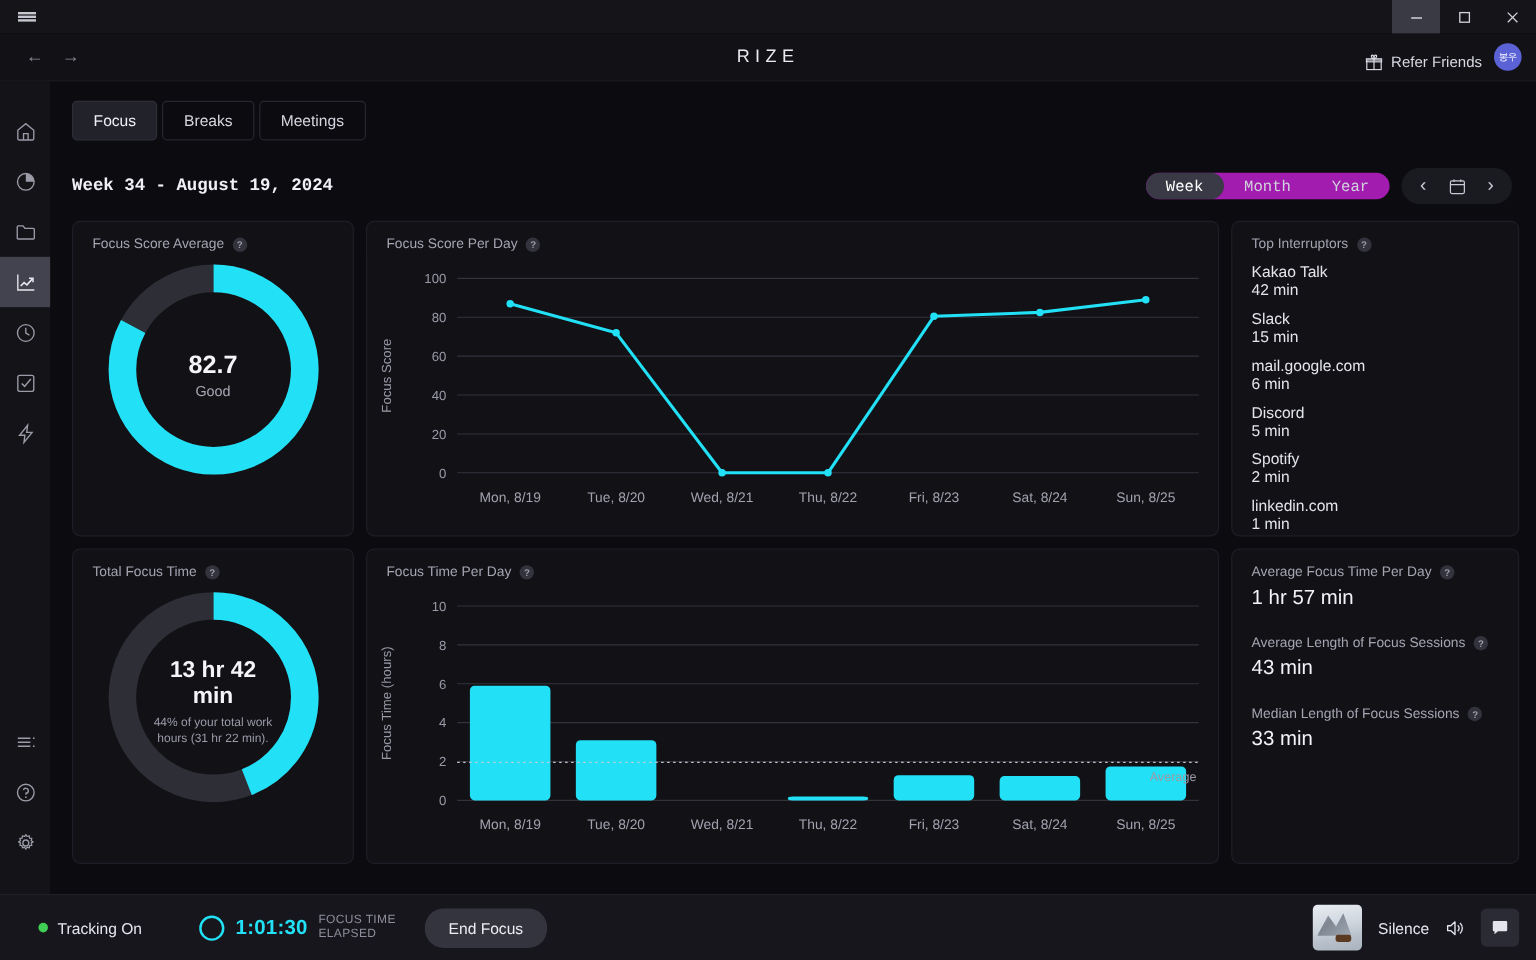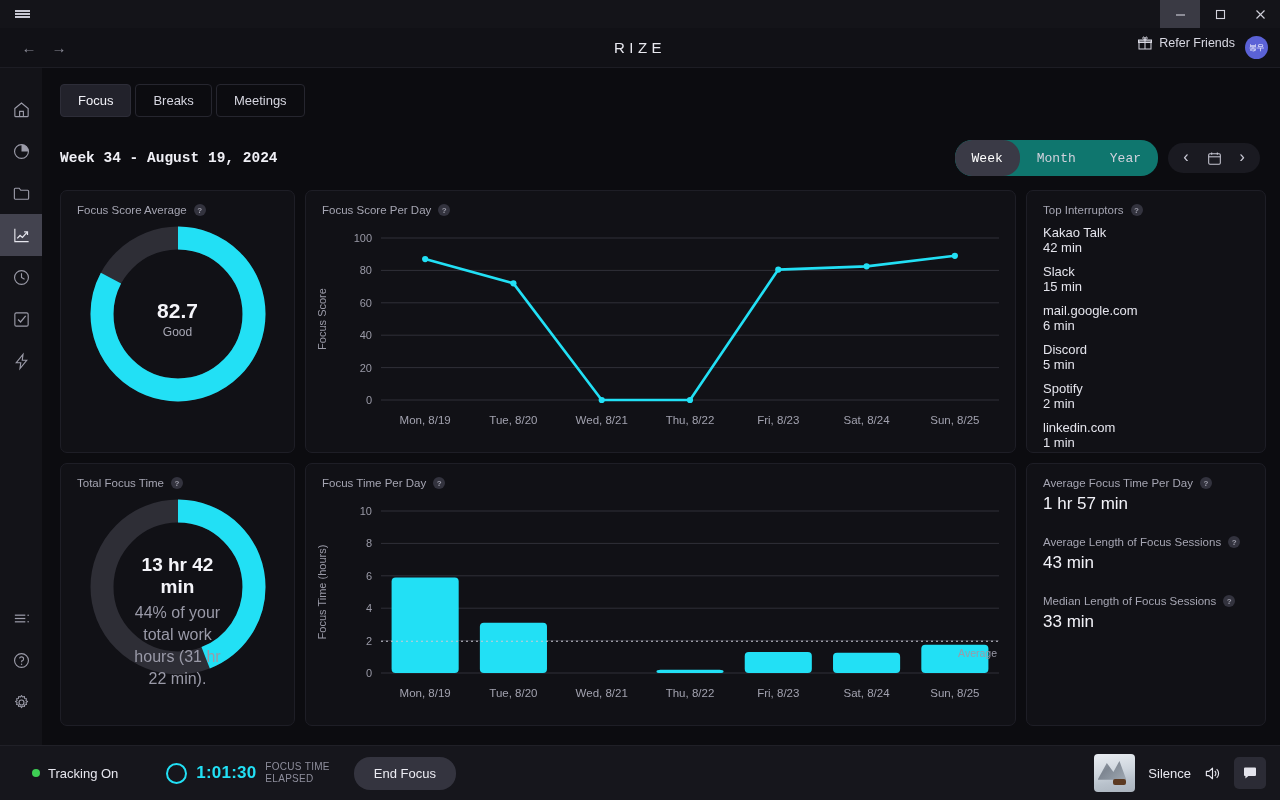--- a/index.html
+++ b/index.html
@@ -38,21 +38,21 @@
   .navarrow {
     width: 30px; height: 40px; display: flex; align-items: center; justify-content: center;
     color: #8a8a96; font-size: 15px;
   }
   .navarrow:first-child { margin-left: 14px; }
   .brand {
     position: absolute; left: 0; right: 0; text-align: center;
     font-size: 15px; letter-spacing: 4.5px; color: #e9e9f0; font-weight: 400;
   }
   .nav-right {
-    margin-left: auto; display: flex; align-items: flex-start; gap: 10px;
+    margin-left: auto; display: flex; align-items: flex-end; gap: 10px;
     padding-right: 12px; z-index: 2;
   }
   .refer { display: flex; align-items: center; gap: 7px; font-size: 12.5px; color: #d8d8e2; }
   .avatar {
     width: 23px; height: 23px; border-radius: 50%;
     background: #5b62d6; display: flex; align-items: center; justify-content: center;
     font-size: 8px; color: #fff; letter-spacing: -0.5px;
   }
 
   
@@ -82,21 +82,21 @@
     border: 1px solid #26262f; border-radius: 4px; background: transparent;
   }
   .tab.active { background: #22222b; border-color: #2d2d38; color: #f0f0f6; }
 
   .subhead {
     display: flex; align-items: center; padding: 20px 20px 0 18px; font-family: Liberation Mono, monospace;
   }
   .week-label { font-size: 14.5px; font-weight: 700; color: #f0f0f6; }
   .range-wrap { margin-left: auto; display: flex; align-items: center; gap: 10px; }
   .seg {
-    display: flex; background: #0f766e; border-radius: 17px; overflow: hidden; height: 36px;
+    display: flex; background: #a21caf; border-radius: 17px; overflow: hidden; height: 22px;
   }
   .seg-item {
     padding: 0 17px; display: flex; align-items: center; font-size: 13px; color: #d2d2dd;
   }
   .seg-item.active { background: #3a3a46; color: #fff; border-radius: 17px; }
   .navgroup {
     display: flex; align-items: center; background: #1a1a21; border-radius: 17px; height: 30px;
     padding: 0 4px;
   }
   .navgroup > div {
@@ -126,21 +126,21 @@
   }
 
   .donut-wrap { display: flex; align-items: center; justify-content: center; padding-top: 10px; }
   .donut-center {
     position: absolute; left: 0; right: 0; text-align: center;
     display: flex; flex-direction: column; align-items: center; justify-content: center;
   }
   .donut-val { font-size: 21px; font-weight: 700; color: #f4f4f9; }
   .donut-sub { font-size: 12px; color: #a7a7b4; margin-top: 2px; }
   .donut-val.two { font-size: 19px; line-height: 1.15; max-width: 110px; }
-  .donut-note { font-size: 16px; color: #9a9aa8; max-width: 105px; line-height: 1.38; margin-top: 4px; }
+  .donut-note { font-size: 10px; color: #9a9aa8; max-width: 105px; line-height: 1.38; margin-top: 4px; }
 
   
   .stat { padding: 0 16px; }
   .stat-label {
     display: flex; align-items: center; gap: 7px;
     font-size: 11.5px; color: #a5a5b2;
   }
   .stat-value { font-size: 17px; color: #f2f2f8; margin-top: 5px; }
 
   

